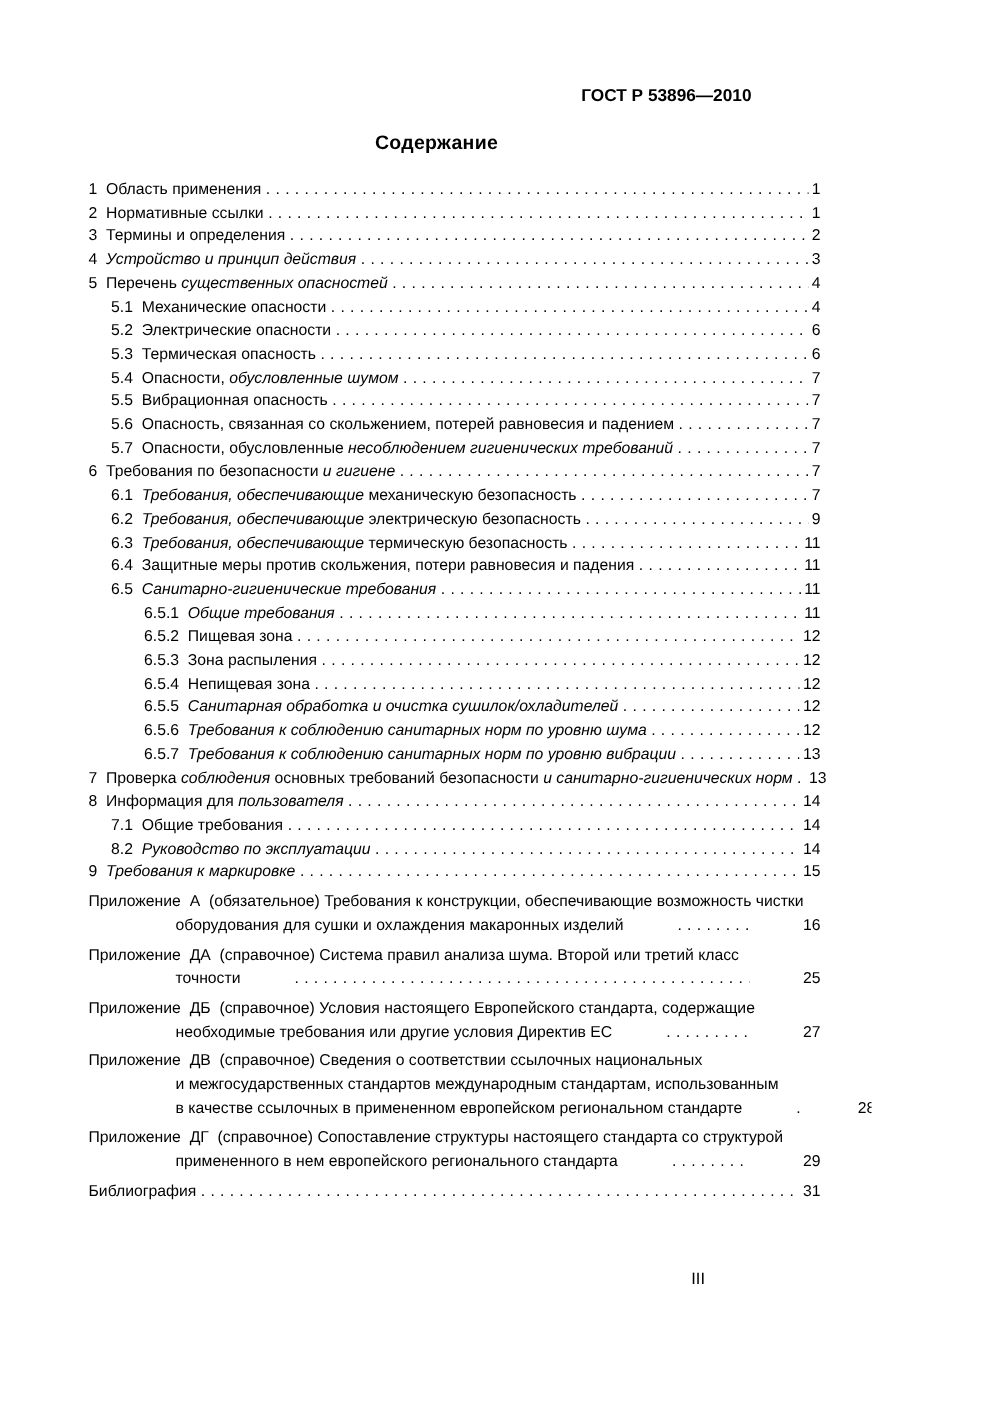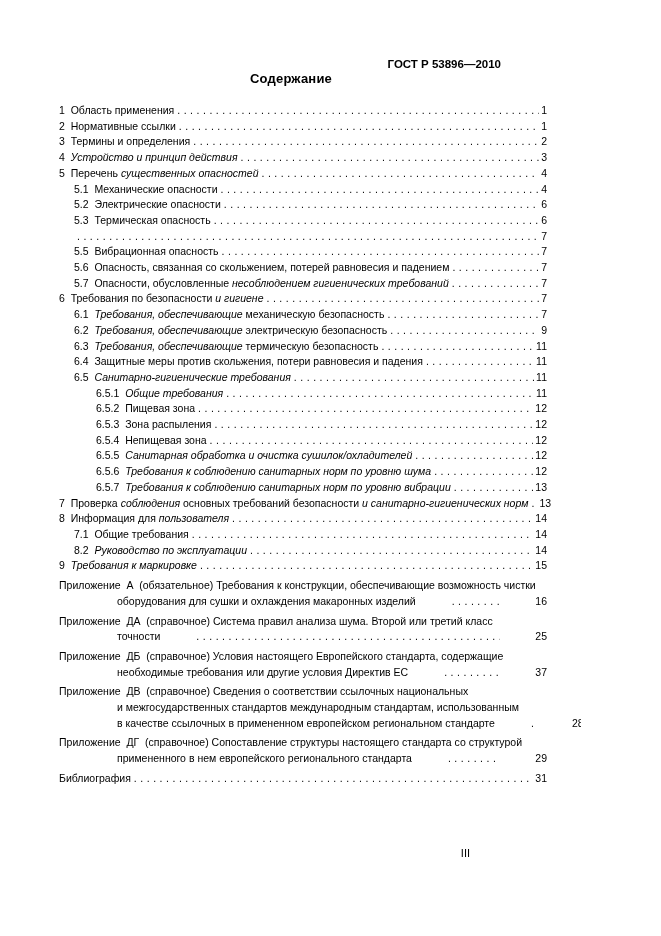--- a/index.html
+++ b/index.html
@@ -24,20 +24,21 @@
     font-weight: bold;
     font-size: 11.5px;
     line-height: 14px;
   }
 
   .doc-title {
     text-align: center;
     font-weight: bold;
     font-size: 13px;
     line-height: 16px;
+    margin-top: 16px;
     margin-bottom: 16px;
     letter-spacing: 0.2px;
   }
 
   .toc { width: 100%; margin-left: 12px; }
 
   .toc-line {
     display: flex;
     align-items: baseline;
     line-height: 15.7px;
@@ -120,20 +121,21 @@
         <span class="txt"><span>5.2  Электрические опасности</span></span>
         <span class="dots"></span>
         <span class="pg">6</span>
       </div>
       <div class="toc-line l1">
         <span class="txt"><span>5.3  Термическая опасность</span></span>
         <span class="dots"></span>
         <span class="pg">6</span>
       </div>
       <div class="toc-line l1">
+        <span class="txt"><span>5.4  Опасности, </span><span class="it">обусловленные шумом</span></span>
         <span class="dots"></span>
         <span class="pg">7</span>
       </div>
       <div class="toc-line l1">
         <span class="txt"><span>5.5  Вибрационная опасность</span></span>
         <span class="dots"></span>
         <span class="pg">7</span>
       </div>
       <div class="toc-line l1">
         <span class="txt"><span>5.6  Опасность, связанная со скольжением, потерей равновесия и падением</span></span>
@@ -250,21 +252,21 @@
         <span class="txt"><span>точности</span></span>
         <span class="dots"></span>
         <span class="pg">25</span>
       </div>
       <div class="toc-line app gap">
         <span class="txt"><span>Приложение  ДБ  (справочное) Условия настоящего Европейского стандарта, содержащие</span></span>
       </div>
       <div class="toc-line appc">
         <span class="txt"><span>необходимые требования или другие условия Директив ЕС</span></span>
         <span class="dots"></span>
-        <span class="pg">37</span>
+        <span class="pg">27</span>
       </div>
       <div class="toc-line app gap">
         <span class="txt"><span>Приложение  ДВ  (справочное) Сведения о соответствии ссылочных национальных</span></span>
       </div>
       <div class="toc-line appc">
         <span class="txt"><span>и межгосударственных стандартов международным стандартам, использованным</span></span>
       </div>
       <div class="toc-line appc">
         <span class="txt"><span>в качестве ссылочных в примененном европейском региональном стандарте</span></span>
         <span class="dots"></span>

